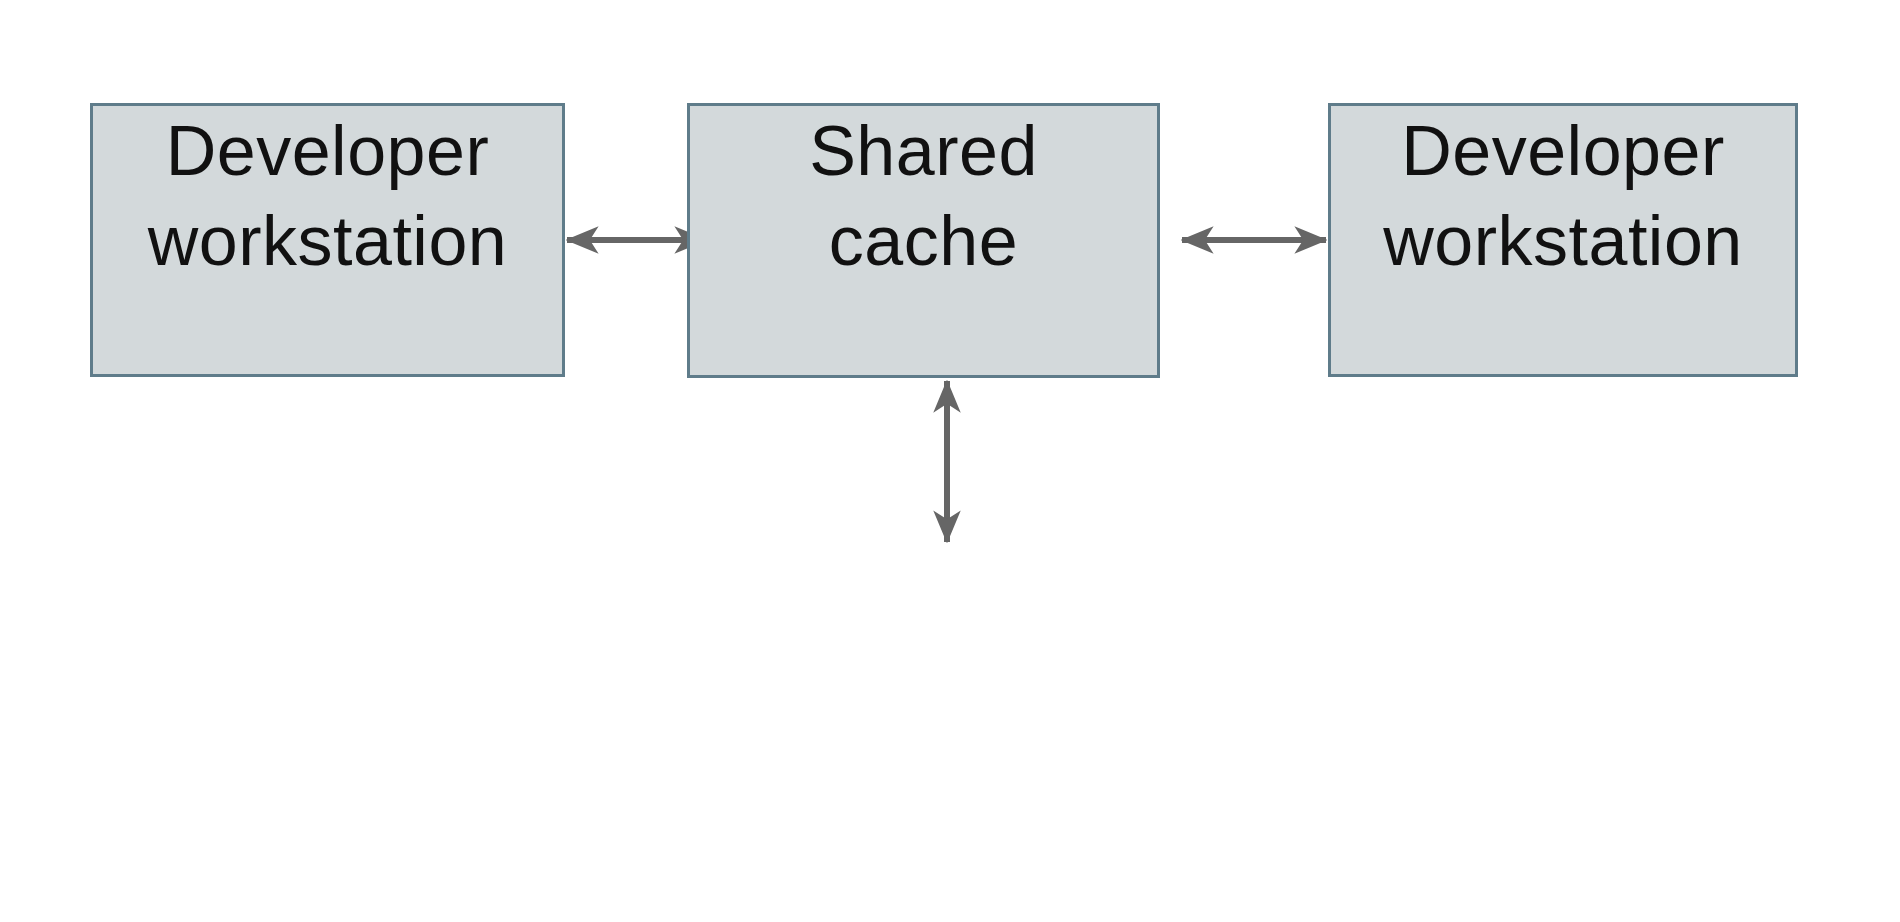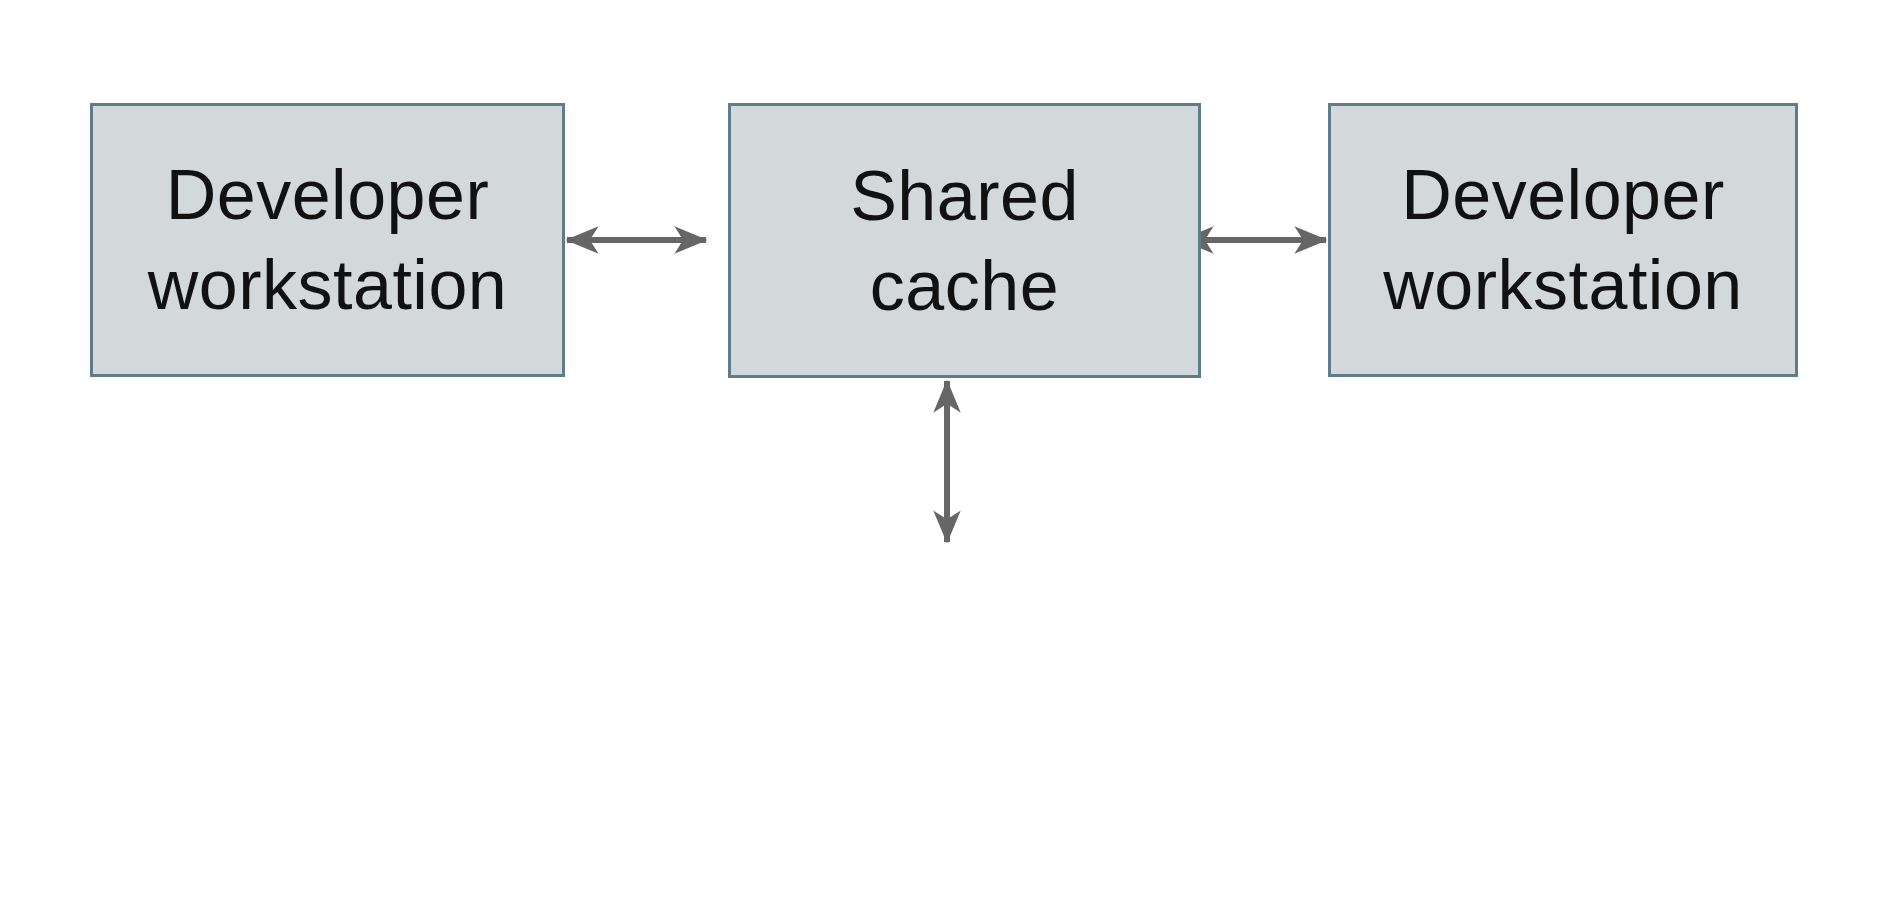--- a/index.html
+++ b/index.html
@@ -17,31 +17,31 @@
     height:922px;
     background:var(--bg);
     overflow:hidden;
     font-family:"Liberation Sans","DejaVu Sans",sans-serif;
   }
   .node{
     position:absolute;
     background:var(--node-fill);
     border:3px solid var(--node-border);
     display:flex;
-    align-items:center;
+    align-items:flex-start;
     justify-content:center;
     text-align:center;
     color:var(--text);
     font-size:70px;
     line-height:90px;
     letter-spacing:0.5px;
   }
   .node .label{display:block;}
   .node-dev-left  {left:90px;   top:103px; width:475px; height:274px;}
-  .node-shared    {left:728px;  top:103px; width:473px; height:275px;}
+  .node-shared    {left:687px;  top:103px; width:473px; height:275px;}
   .node-dev-right {left:1328px; top:103px; width:470px; height:274px;}
   .node-ci        {left:708px;  top:545px; width:478px; height:275px;}
   .node-shared .label{max-width:350px;}  
   .node-dev-left .label, .node-dev-right .label{max-width:440px;}
   .edges{
     position:absolute;
     left:0;top:0;
     width:1900px;height:922px;
     pointer-events:none;
   }

